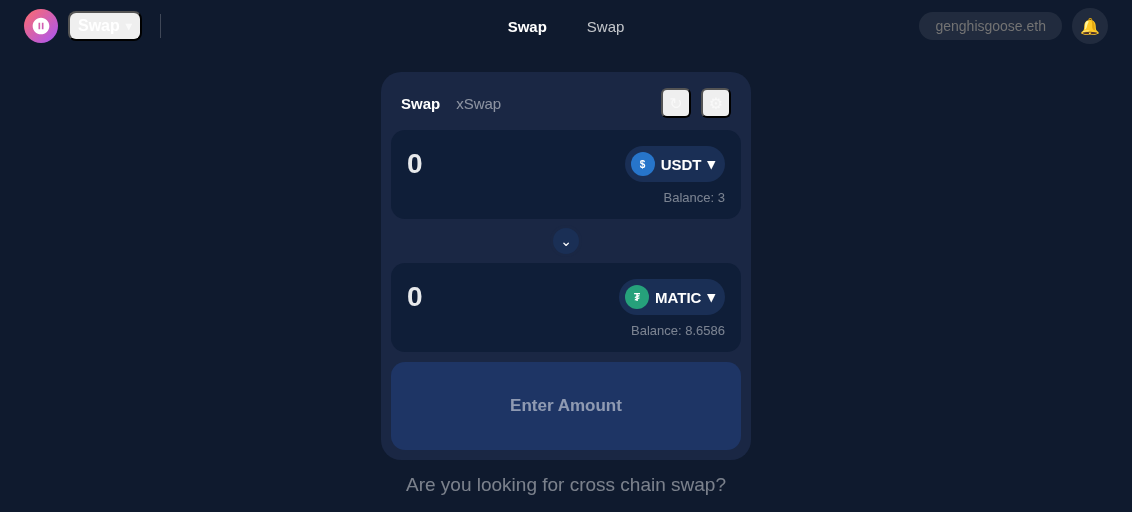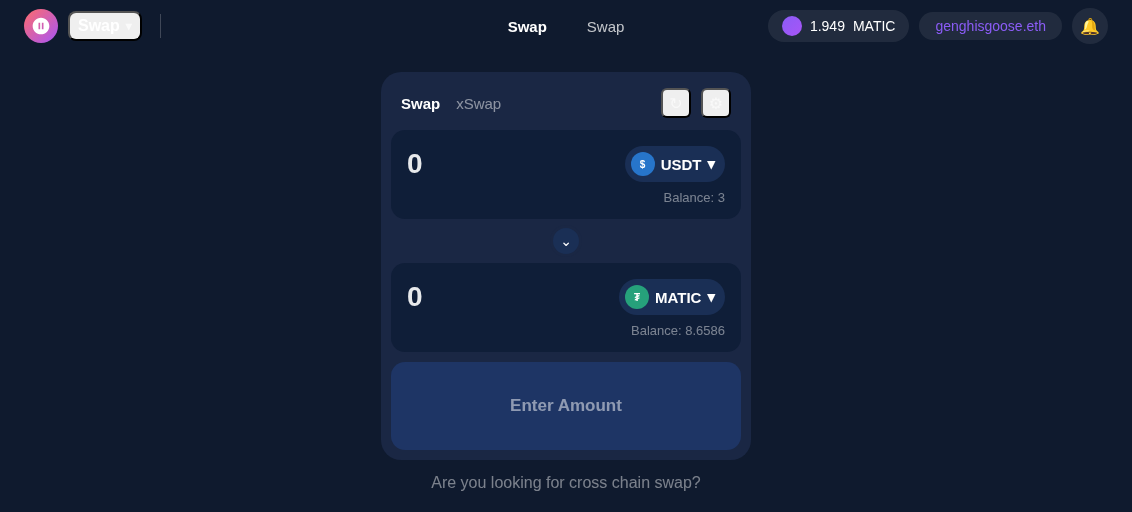--- a/index.html
+++ b/index.html
@@ -106,21 +106,21 @@
       height: 20px;
       border-radius: 50%;
       background: linear-gradient(135deg, #8b5cf6, #a855f7);
     }
 
     .wallet-btn {
       background: rgba(255,255,255,0.08);
       border: none;
       border-radius: 20px;
       padding: 6px 16px;
-      color: #8b5cf6;
+      color: #737373;
       font-size: 14px;
       cursor: pointer;
     }
 
     .notif-btn {
       width: 36px;
       height: 36px;
       border-radius: 50%;
       background: rgba(255,255,255,0.08);
       border: none;
@@ -292,21 +292,21 @@
       font-size: 17px;
       font-weight: 600;
       text-align: center;
       cursor: pointer;
     }
 
     
     .cross-chain-text {
       margin-top: 14px;
       color: rgba(255,255,255,0.45);
-      font-size: 16px;
+      font-size: 19px;
       text-align: center;
     }
 
     .chevron-icon {
       font-size: 12px;
       opacity: 0.7;
     }
   </style>
 </head>
 <body>
@@ -324,25 +324,20 @@
     </button>
     <div class="divider-v"></div>
   </div>
 
   <div class="nav-links">
     <a class="nav-link active">Swap</a>
     <a class="nav-link">Swap</a>
   </div>
 
   <div class="nav-right">
-    <div class="matic-badge">
-      <div class="matic-dot"></div>
-      <span>1.949</span>
-      <span>MATIC</span>
-    </div>
     <button class="wallet-btn">genghisgoose.eth</button>
     <button class="notif-btn">
       <span>🔔</span>
     </button>
   </div>
 </nav>
 
 <main class="main">
   <div class="swap-card">
 

